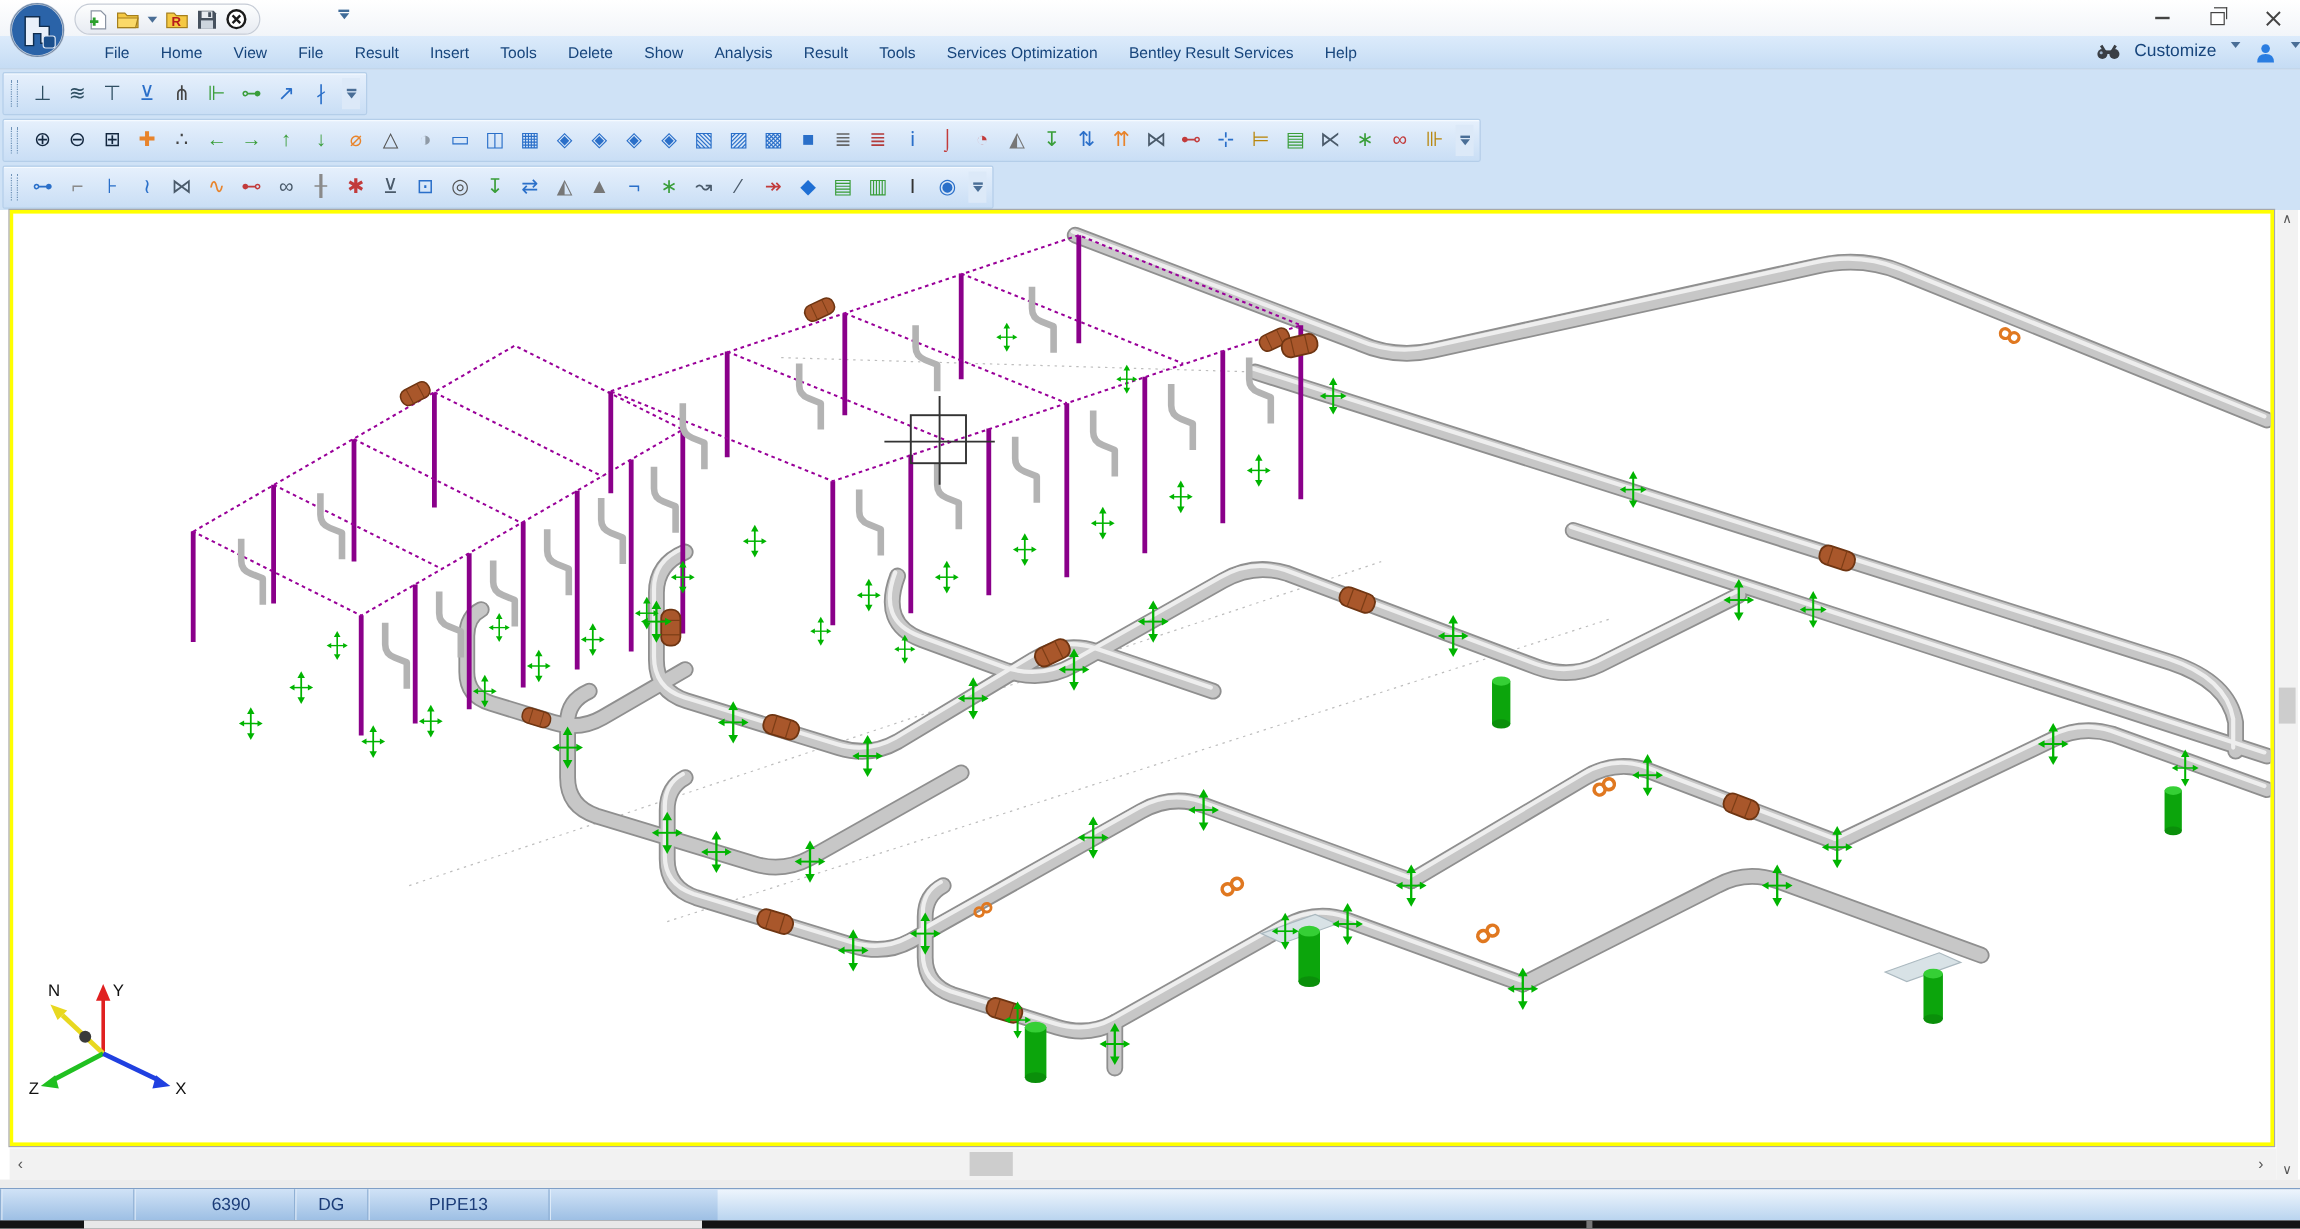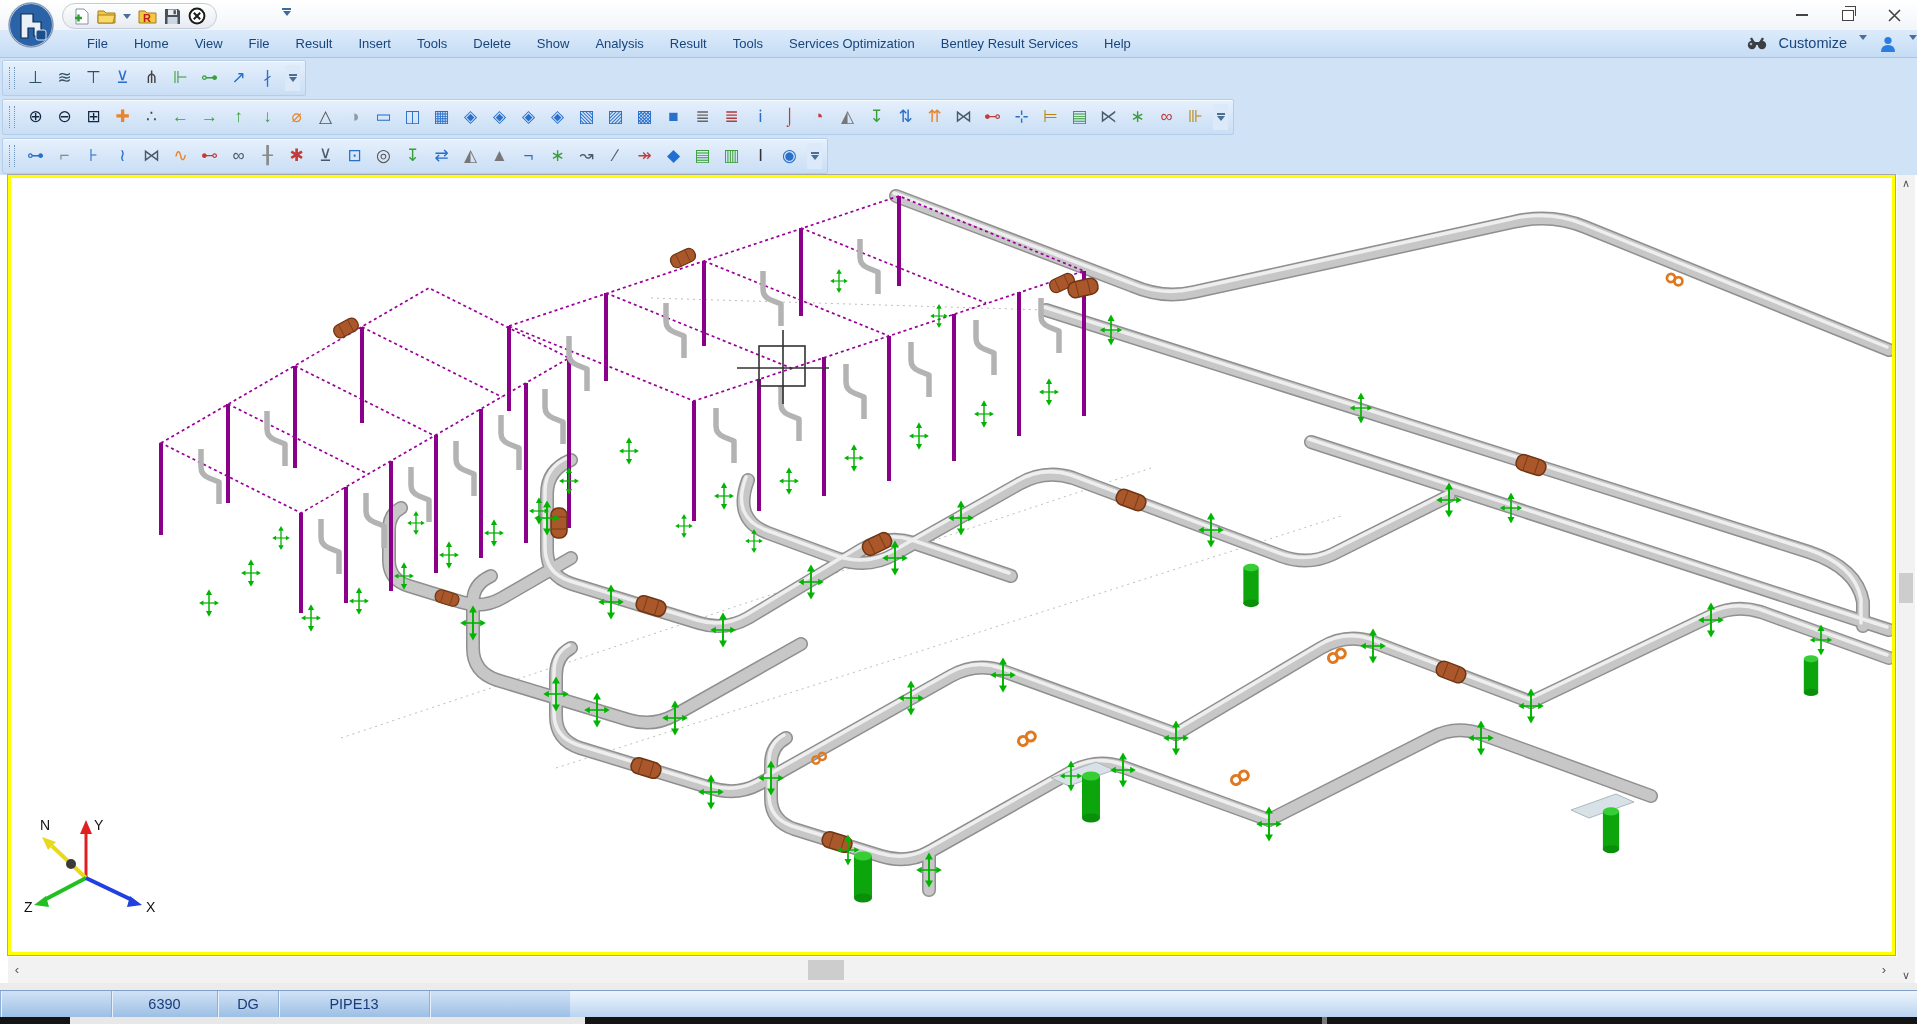--- a/index.html
+++ b/index.html
@@ -526,21 +526,21 @@
 <div class="hscroll">
   <div class="harrow" style="left:0;">‹</div>
   <div class="hthumb"></div>
   <div class="harrow" style="right:4px;">›</div>
 </div>
 <div class="gapstrip"></div>
 
 <div class="statusbar">
   <div class="status-cells">
       <div class="scell" style="width: 110px;"></div>
-      <div class="scell" style="width: 105px;">6390</div>
+      <div class="scell" style="width: 105px; padding-left: 28px;">6390</div>
       <div class="scell" style="width: 60px;">DG</div>
       <div class="scell" style="width: 150px;">PIPE13</div>
       <div class="scell" style="width: 140px;"></div>
     </div>
 </div>
 <div class="bottomstrip">
   <div class="strip-light"></div>
   <div class="strip-notch"></div>
 </div>
 

